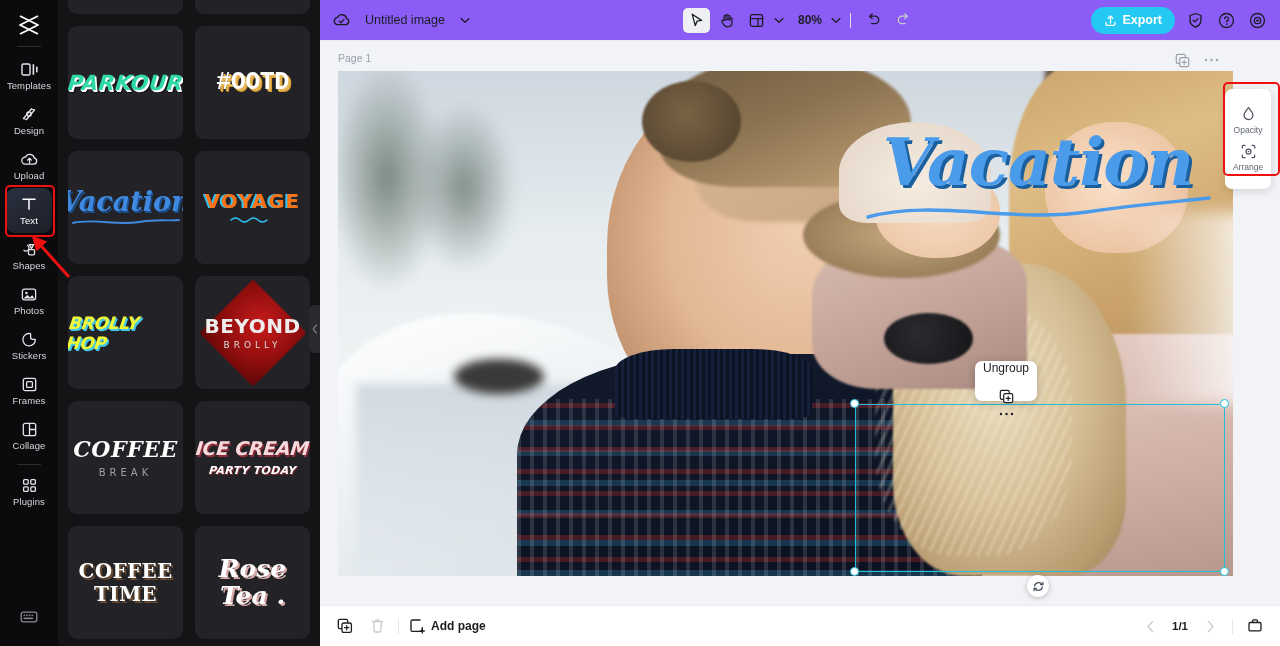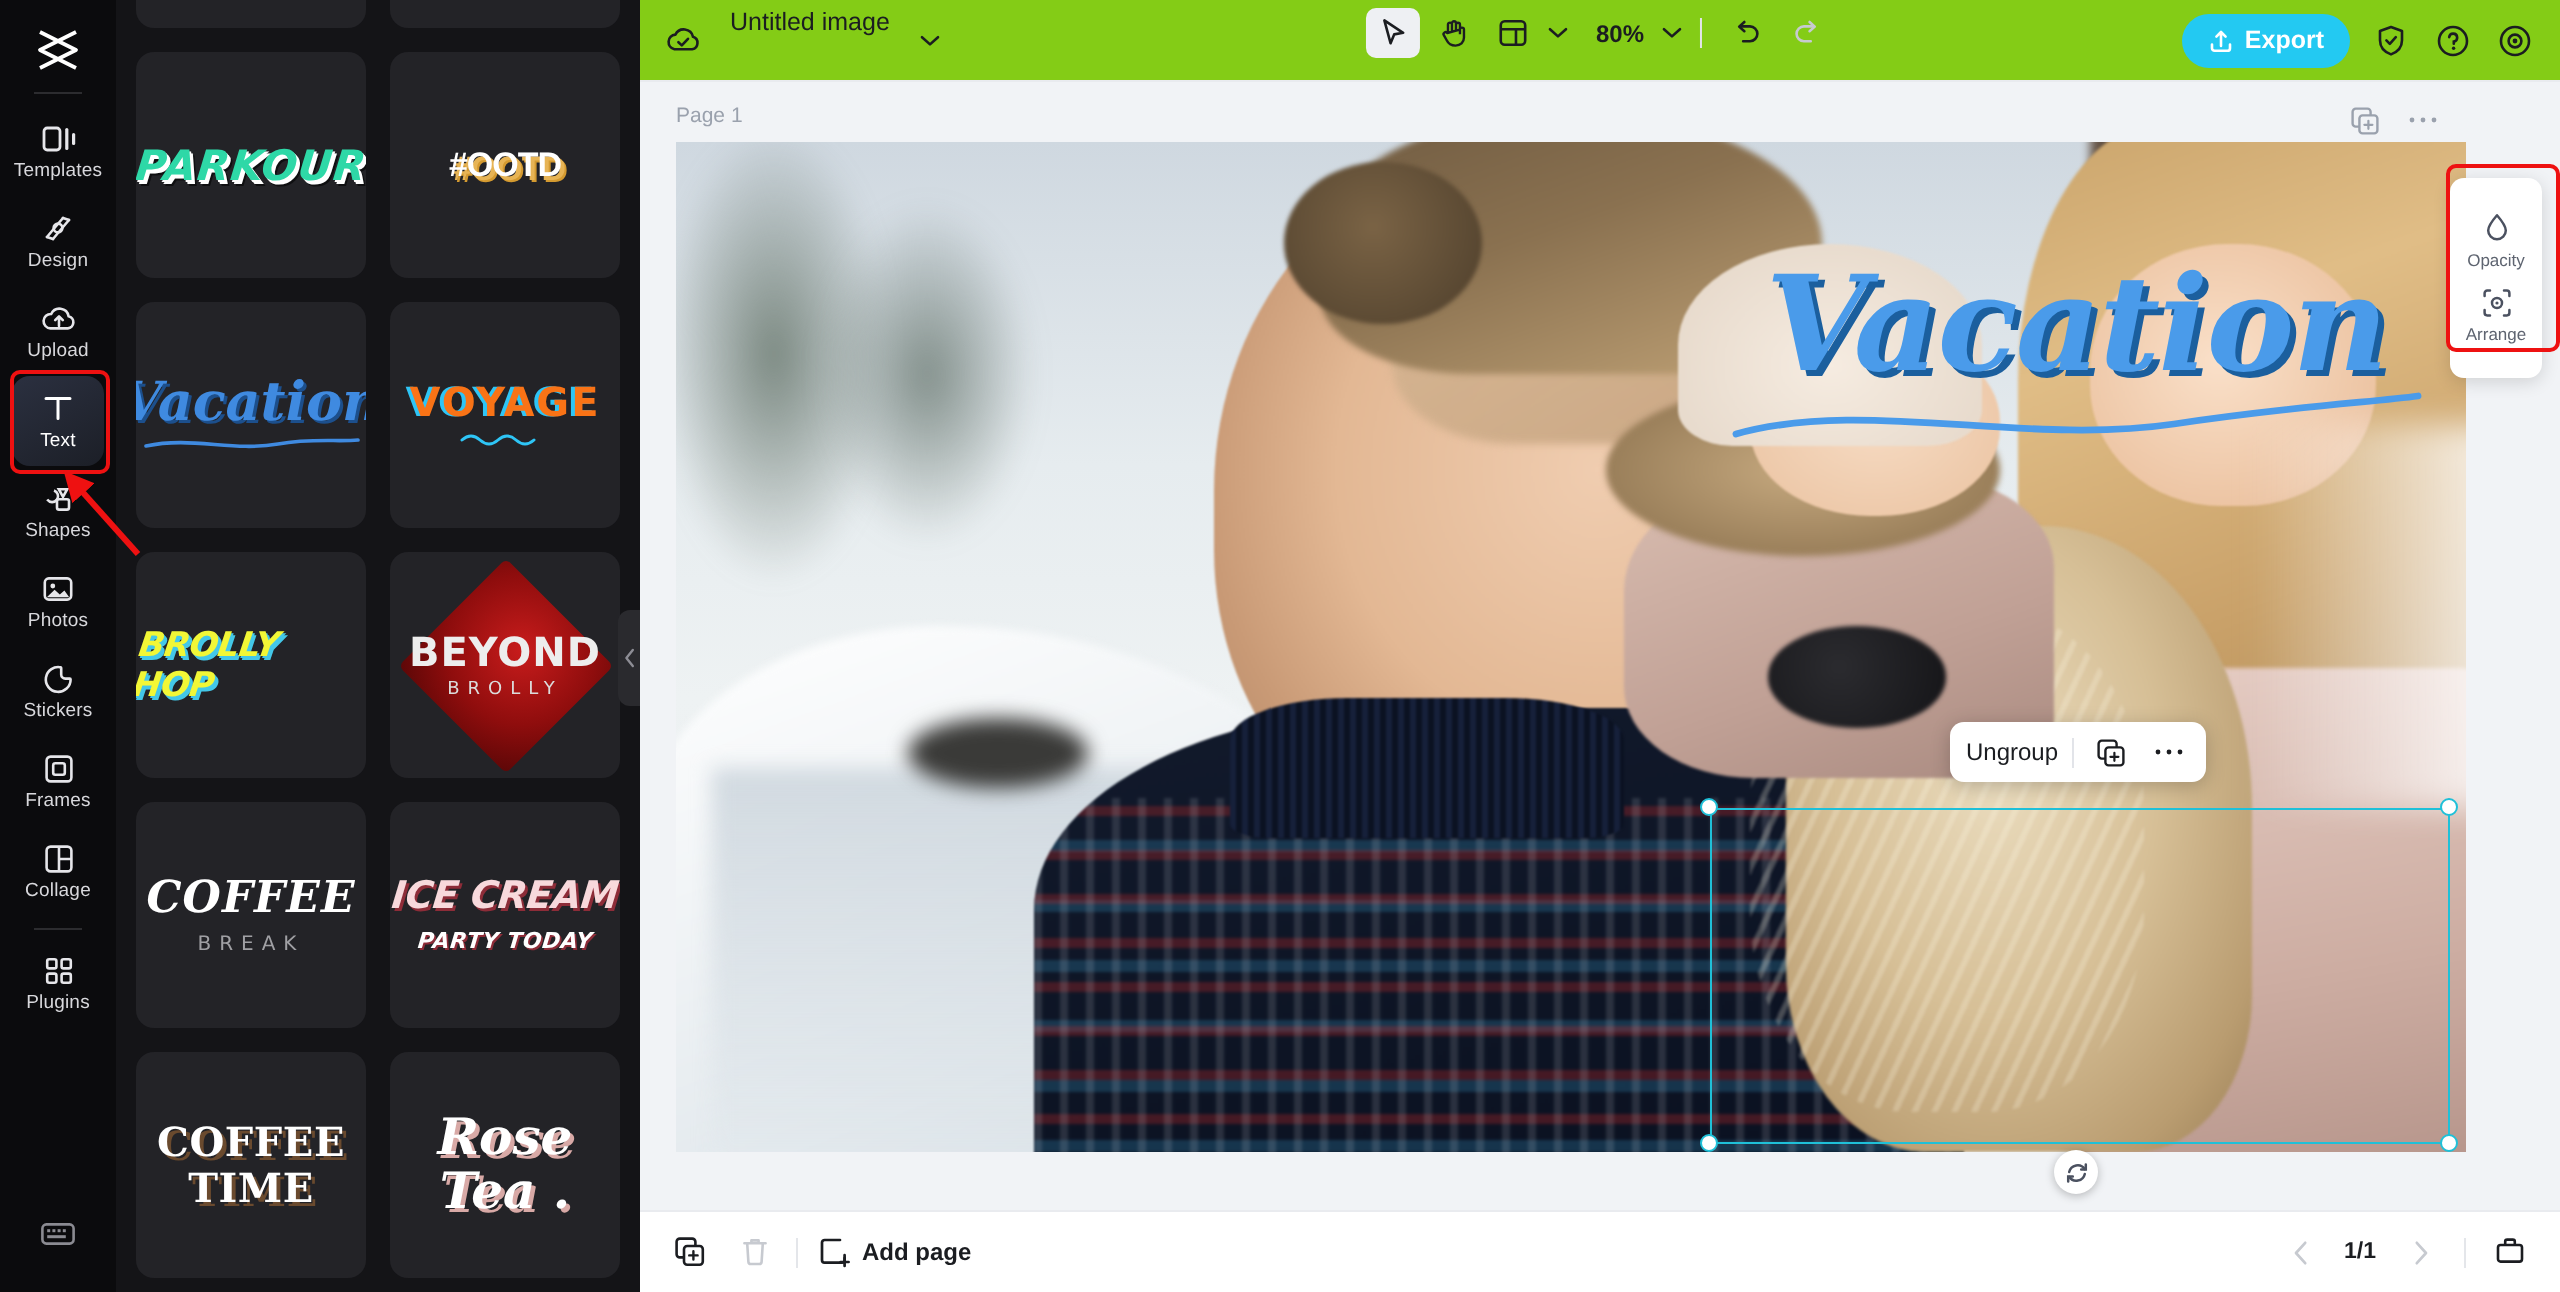--- a/index.html
+++ b/index.html
@@ -53,21 +53,21 @@
   }
   .tpl-cell.half-top { height: 14px; border-radius: 0 0 9px 9px; }
 
   .t-parkour {
     font-family: "DejaVu Sans", sans-serif; font-style: italic; font-weight: 700;
     font-size: 21px; color: #2ed8a7; letter-spacing: .5px;
     text-shadow: 1px 1px 0 #fff, 2px 2px 0 #fff, 3px 3px 0 rgba(0,0,0,.55);
     transform: skewX(-6deg);
   }
   .t-ootd {
-    font-family: Liberation Sans, sans-serif; font-weight: 700; font-size: 17px;
+    font-family: Liberation Mono, monospace; font-weight: 700; font-size: 25px;
     color: #ffffff; letter-spacing: -.5px;
     text-shadow: 2px 2px 0 #e7b455, 3px 3px 0 #d49a30;
   }
   .t-vacation {
     font-family: "DejaVu Serif", serif; font-style: italic; font-weight: 700;
     font-size: 27px; color: #3f8ae0; position: relative; line-height: 1;
     text-shadow: 1.5px 1.5px 0 #1c4f8c;
   }
   .swoosh { display:block; margin-top: 2px; }
   .t-voyage {
@@ -126,22 +126,22 @@
   .panel-collapse {
     position: absolute; right: -1px; top: 305px; width: 12px; height: 48px;
     background: #2a2a2e; border-radius: 6px 0 0 6px; cursor: pointer;
     display: flex; align-items: center; justify-content: center; z-index: 8;
   }
 
   
   .main { flex: 1 1 auto; height: 646px; display: flex; flex-direction: column; background: #ffffff; min-width: 0; }
 
   .topbar {
-    height: 41px; flex: 0 0 41px; background: #84cc16; border-bottom: 1px solid #e9ebef;
-    display: flex; padding: 4px 12px; gap: 8px; position: relative;
+    height: 41px; flex: 0 0 41px; background: #8b5cf6; border-bottom: 1px solid #e9ebef;
+    display: flex; align-items: center; padding: 4px 12px; gap: 8px; position: relative;
   }
   .cloud-ic { display:flex; align-items:center; cursor:pointer; }
   .doc-title { font-size: 12.5px; color: #1b1d21; font-weight: 400; margin-left: 6px; cursor: pointer; }
   .chev { margin-left: 7px; cursor:pointer; display:flex; align-items:center; }
   .tb-center { position: absolute; left: 50%; transform: translateX(-50%); display: flex; align-items: center; gap: 3px; }
   .tb-btn {
     width: 27px; height: 25px; border-radius: 5px; display:flex; align-items:center; justify-content:center;
     cursor: pointer; background: transparent; border: none;
   }
   .tb-btn.sel { background: #eef0f3; }
@@ -283,23 +283,23 @@
   .vac-art {
     position: absolute; pointer-events: none; display: flex; flex-direction: column;
     align-items: center; justify-content: center;
   }
   .vac-word {
     font-family: "DejaVu Serif", serif; font-style: italic; font-weight: 700;
     font-size: 66px; color: #4a9bea; letter-spacing: -1px; line-height: 1;
     text-shadow: 3px 3px 0 #1b5f9e;
   }
   .float-tb {
-    position: absolute; background: #fff; border-radius: 7px; height: 30px;
+    position: absolute; background: #fff; border-radius: 7px; height: 40px;
     box-shadow: 0 2px 10px rgba(0,0,0,.22); display: flex; align-items: center;
-    padding: 0 8px; gap: 7px; z-index: 20;
+    padding: 0 8px; gap: 7px; z-index: 20; flex-direction: column;
   }
   .ft-label { font-size: 12px; color: #1b1d21; cursor: pointer; }
   .ft-div { width: 1px; height: 15px; background: #e2e4e9; }
   .rot-handle {
     position: absolute; width: 22px; height: 22px; border-radius: 50%;
     background: #fff; box-shadow: 0 1px 5px rgba(0,0,0,.25);
     display: flex; align-items: center; justify-content: center; cursor: pointer; z-index: 20;
   }
 
   

